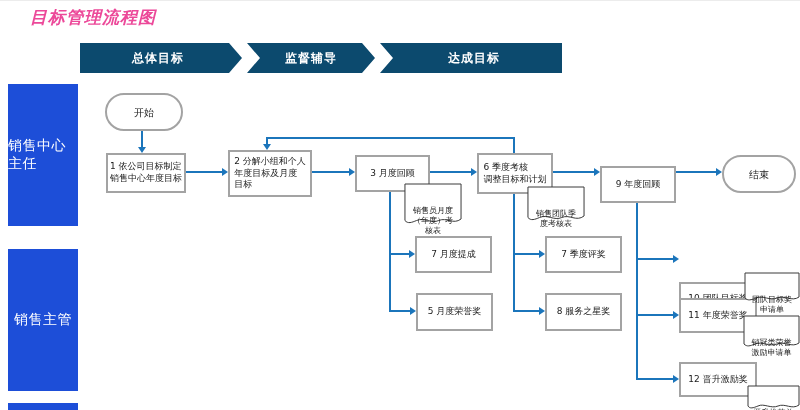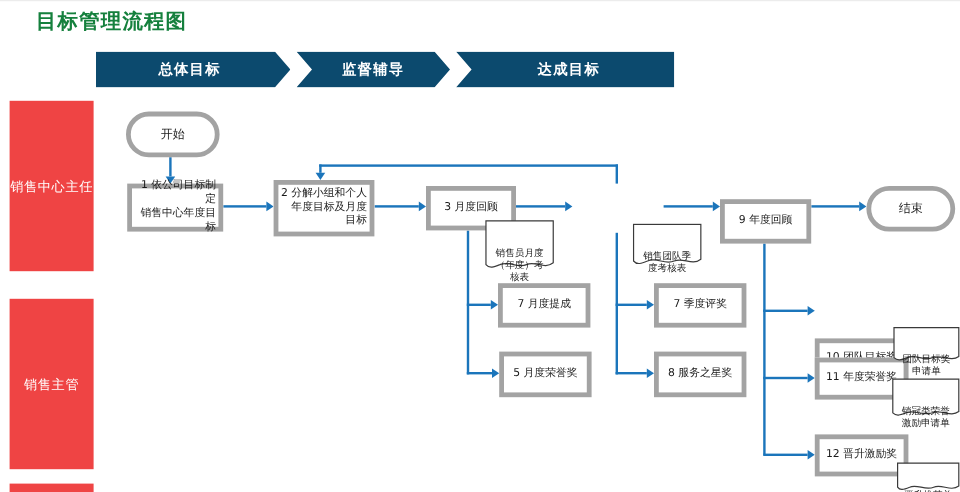--- a/index.html
+++ b/index.html
@@ -1,34 +1,34 @@
 <!DOCTYPE html>
 <html><head>
 <meta charset="utf-8">
 <style>
   html,body { margin:0; padding:0; background:#fff; font-family:"DejaVu Sans","Liberation Sans",sans-serif; }
   .canvas { position:relative; width:800px; height:410px; background:#ffffff; overflow:hidden; border-top:1px solid #ececec; border-bottom:1px solid #ececec; }
 
-  .title { position:absolute; left:30px; top:5px; font-size:17px; font-weight:bold; color:#15803d; letter-spacing:1px; }
+  .title { position:absolute; left:30px; top:5px; font-size:17px; font-weight:bold; color:#ec4899; letter-spacing:1px;font-style:italic; }
 
   
   .banner { position:absolute; left:80px; top:42px; height:30px; display:flex; }
   .stage { height:30px; background:#0c4a6e; color:#fff; font-size:12px; font-weight:bold;
            display:flex; align-items:center; justify-content:center; margin-right:5px; letter-spacing:1px; }
   .stage.first { clip-path: polygon(0 0, calc(100% - 13px) 0, 100% 50%, calc(100% - 13px) 100%, 0 100%); padding-right:6px; }
   .stage.mid   { clip-path: polygon(0 0, calc(100% - 13px) 0, 100% 50%, calc(100% - 13px) 100%, 0 100%, 13px 50%); padding-left:6px; padding-right:6px; }
   .stage.last  { clip-path: polygon(0 0, 100% 0, 100% 100%, 0 100%, 13px 50%); margin-right:0; padding-left:6px; }
 
   
-  .lane { position:absolute; left:8px; width:70px; background:#ef4444; color:#fff;
-          display:flex; align-items:center; justify-content:center; font-size:11px; letter-spacing:0.5px; }
+  .lane { position:absolute; left:8px; width:70px; background:#1d4ed8; color:#fff;
+          display:flex; align-items:center; justify-content:center; font-size:14px; letter-spacing:0.5px; }
 
   
-  .node { position:absolute; border:4px solid #a3a3a3; background:#fff; box-sizing:border-box;
-          display:flex; align-items:center; justify-content:center; text-align:right;
+  .node { position:absolute; border:2px solid #a3a3a3; background:#fff; box-sizing:border-box;
+          display:flex; align-items:center; justify-content:center; text-align:left;
           font-size:9px; color:#1a1a1a; white-space:pre-line; line-height:1.3; padding:2px; }
   .pill { border-radius:19px; font-size:10px; }
 
   
   .doc { position:absolute; font-size:8px; color:#1a1a1a; text-align:center; white-space:pre-line; line-height:1.25; }
   .doc svg { position:absolute; left:0; top:0; width:100%; height:100%; }
   .doc .doc-label { position:relative; display:block; padding-top:3px; }
 
   
   .hline { position:absolute; height:2px; background:#1b75bb; }
@@ -96,20 +96,22 @@
   <div class="hline" style="left:636px; top:377px; width:37px;"></div>
   <div class="arr-r" style="left:673px; top:374px;"></div>
 
   <div class="node pill" style="left:105px; top:92px;  width:78px; height:38px;">开始</div>
   <div class="node" style="left:106px; top:152px; width:80px; height:40px;">1 依公司目标制定
 销售中心年度目标</div>
   <div class="node" style="left:228px; top:149px; width:84px; height:47px;">2 分解小组和个人
 年度目标及月度
 目标</div>
   <div class="node" style="left:355px; top:154px; width:75px; height:37px;">3 月度回顾</div>
+  <div class="node" style="left:477px; top:152px; width:76px; height:41px;">6 季度考核
+调整目标和计划</div>
   <div class="node" style="left:600px; top:165px; width:76px; height:37px;">9 年度回顾</div>
   <div class="node pill" style="left:722px; top:154px; width:74px; height:38px;">结束</div>
 
   <div class="node" style="left:415px; top:235px; width:77px; height:37px;">7 月度提成</div>
   <div class="node" style="left:416px; top:292px; width:77px; height:38px;">5 月度荣誉奖</div>
   <div class="node" style="left:545px; top:235px; width:77px; height:37px;">7 季度评奖</div>
   <div class="node" style="left:545px; top:292px; width:77px; height:38px;">8 服务之星奖</div>
   <div class="node" style="left:679px; top:241px; width:78px; height:34px;margin-top:40px;">10 团队目标奖</div>
   <div class="node" style="left:679px; top:297px; width:78px; height:35px;">11 年度荣誉奖</div>
   <div class="node" style="left:679px; top:361px; width:78px; height:35px;">12 晋升激励奖</div>

